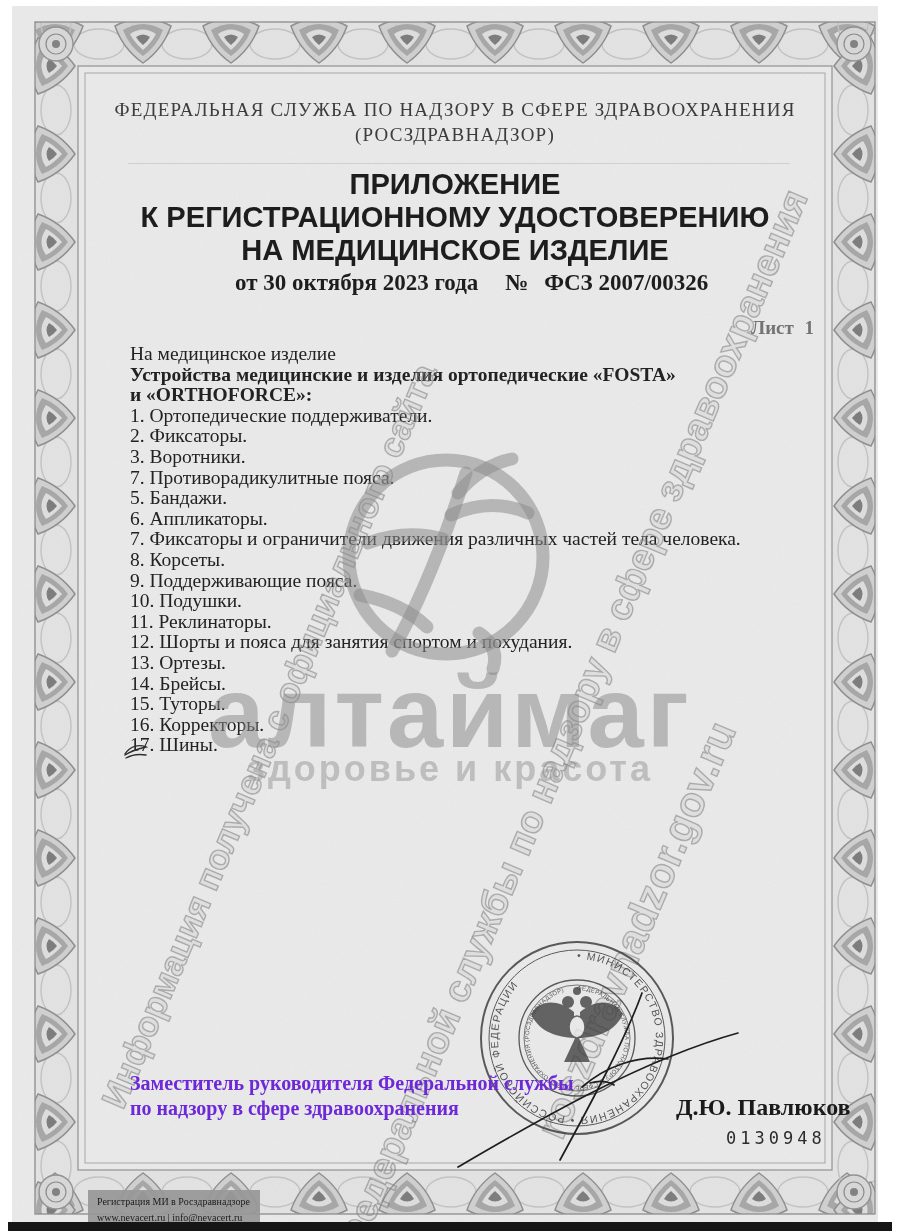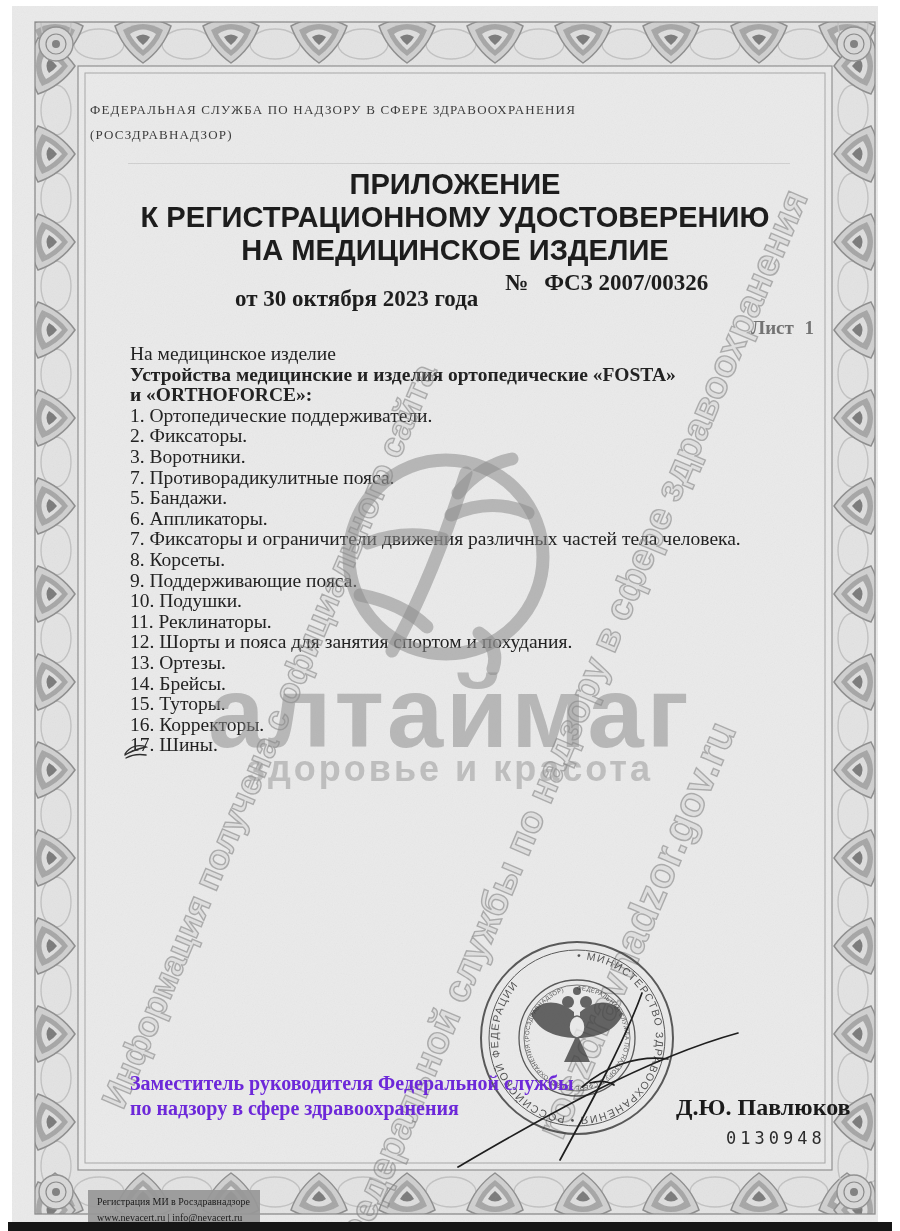--- a/index.html
+++ b/index.html
@@ -2,29 +2,29 @@
 <html lang="ru"><head>
 <meta charset="utf-8">
 <style>
   html,body{margin:0;padding:0;background:#fff;}
   .page{position:relative;width:900px;height:1231px;background:#fff;overflow:hidden;
         font-family:"Liberation Serif","DejaVu Serif",serif;color:#232323;}
   .scan{position:absolute;left:12px;top:6px;width:866px;height:1216px;background:#eaeaea;}
   .decor-svg{position:absolute;left:0;top:0;width:900px;height:1231px;pointer-events:none;}
 
   
-  .agency{position:absolute;left:90px;top:97px;width:730px;text-align:left;
-          font-size:13px;letter-spacing:1.2px;color:#3c3c3c;line-height:25px;z-index:3;}
+  .agency{position:absolute;left:90px;top:97px;width:730px;text-align:center;
+          font-size:19px;letter-spacing:1.2px;color:#3c3c3c;line-height:25px;z-index:3;}
   .hdr-line{position:absolute;left:128px;top:163px;width:662px;height:1px;background:rgba(60,60,60,.14);z-index:3;}
   .doc-title{position:absolute;left:90px;top:167px;width:730px;text-align:center;z-index:3;
              font-family:"Liberation Sans","DejaVu Sans",sans-serif;font-weight:bold;
              font-size:30px;line-height:33px;color:#1d1d1d;transform:scaleX(.97);}
   .meta-row{position:absolute;left:130px;top:270px;width:690px;z-index:3;
             font-weight:bold;font-size:23px;color:#1d1d1d;}
-  .meta-date{position:absolute;left:105px;top:16px;}
+  .meta-date{position:absolute;left:105px;top:0;}
   .meta-no{position:absolute;left:375px;top:0;}
   .meta-no-label{margin-right:16px;}
   .sheet{position:absolute;left:751px;top:300px;z-index:3;font-weight:bold;font-size:19px;color:#737373;word-spacing:6px;margin-top:17px;}
   .bodytext{position:absolute;left:130px;top:344px;width:695px;z-index:3;
             font-size:19.5px;line-height:20.6px;color:#222;}
   .bodytext .b{font-weight:bold;}
   .sig-block{position:absolute;left:130px;top:1071px;width:460px;z-index:6;
              font-weight:bold;font-size:20px;line-height:24.5px;color:#6d28d9;}
   .sig-name{position:absolute;left:676px;top:1094px;z-index:6;font-weight:bold;font-size:24px;color:#1a1a1a;}
   .serial{position:absolute;left:726px;top:1128px;z-index:6;

